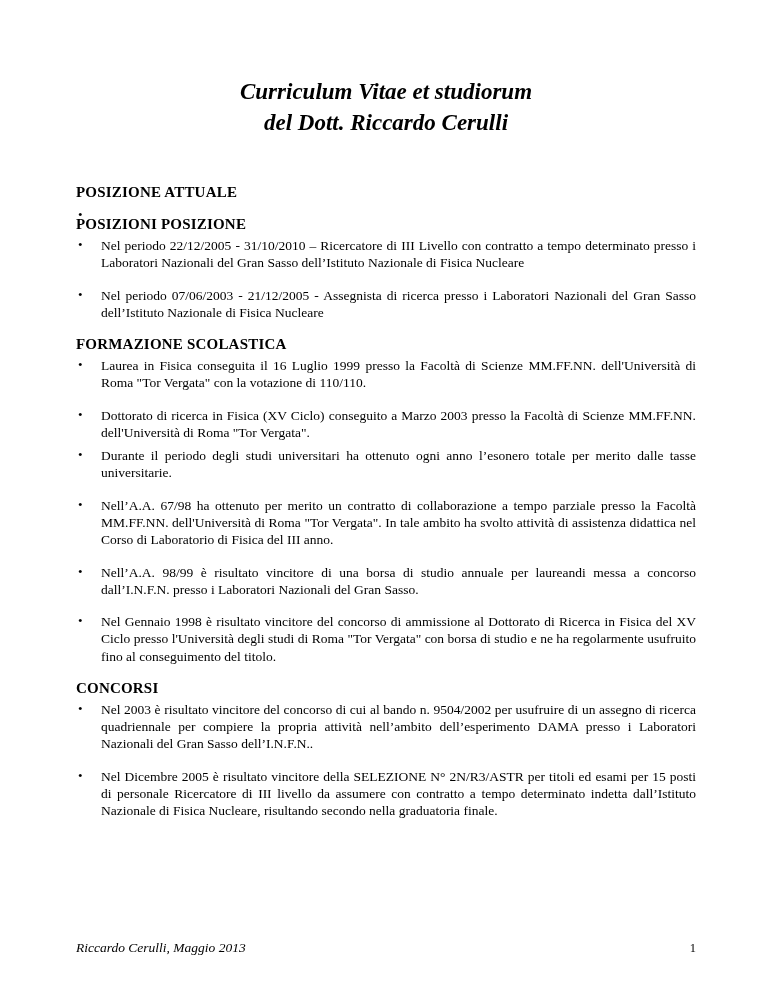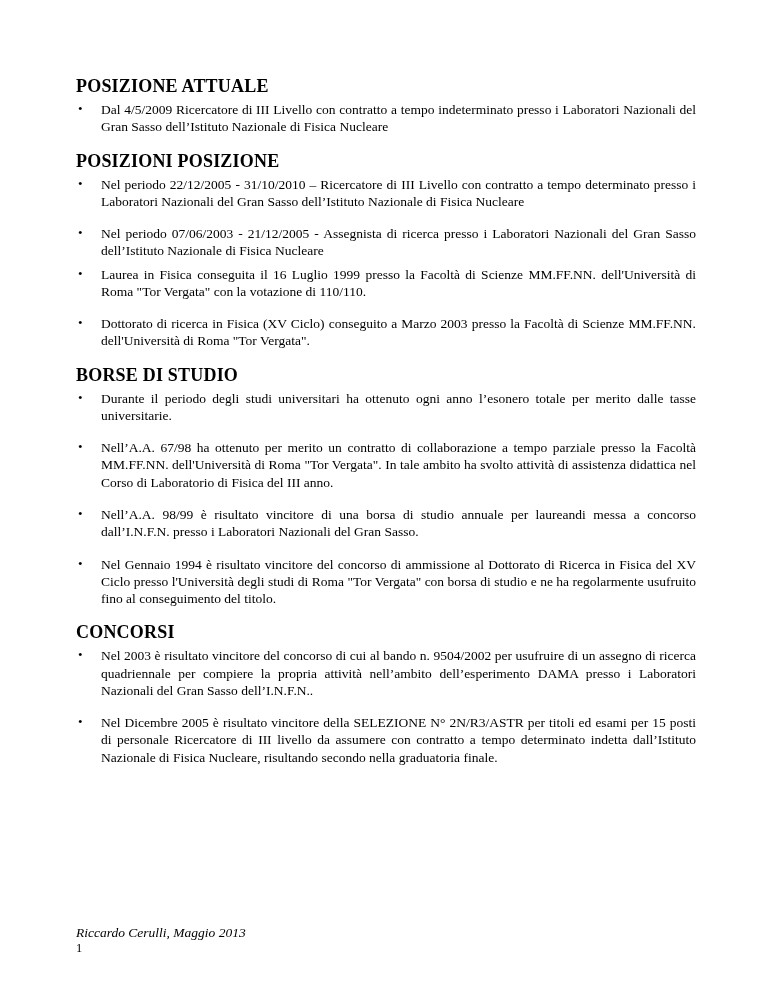--- a/index.html
+++ b/index.html
@@ -24,21 +24,21 @@
     margin-bottom: 46px;
   }
   .title-line {
     font-size: 23px;
     font-weight: bold;
     font-style: italic;
     line-height: 1.35;
   }
   .section-heading {
     font-weight: bold;
-    font-size: 18px;
+    font-size: 15px;
     margin: 15px 0 4px 0;
     letter-spacing: 0.2px;
   }
   .section:first-of-type .section-heading {
     margin-top: 0;
   }
   ul.items {
     list-style: none;
     margin: 0;
     padding: 0;
@@ -63,82 +63,85 @@
   }
   .footer {
     position: absolute;
     left: 76px;
     right: 72px;
     bottom: 38px;
     display: flex;
     justify-content: space-between;
     align-items: baseline;
     font-size: 13.5px;
-    flex-direction: column;
   }
   .footer-left {
     font-style: italic;
   }
   .footer-page {
     font-style: normal;
     font-size: 12.5px;
   }
 </style>
 </head>
 <body>
 
 <div class="page">
 
+  <div class="title-block">
+    <div class="title-line">Curriculum Vitae et studiorum</div>
+    <div class="title-line">del Dott. Riccardo Cerulli</div>
+  </div>
 
   <div class="section">
     <div class="section-heading">POSIZIONE ATTUALE</div>
     <ul class="items">
       <li class="item">
-        <span class="bullet">•</span><span>Dal 4/5/2009 Ricercatore di III Livello con contratto a tempo indeterminato presso i Laboratori Nazionali del Gran Sasso dell’Istituto Nazionale di Fisica Nucleare</span>
+        <span class="bullet">•</span>
       </li>
     </ul>
   </div>
 
   <div class="section">
     <div class="section-heading">POSIZIONI POSIZIONE</div>
     <ul class="items">
       <li class="item">
         <span class="bullet">•</span><span>Nel periodo 22/12/2005 - 31/10/2010 – Ricercatore di III Livello con contratto a tempo determinato presso i Laboratori Nazionali del Gran Sasso dell’Istituto Nazionale di Fisica Nucleare</span>
       </li>
       <li class="item">
         <span class="bullet">•</span><span>Nel periodo 07/06/2003 - 21/12/2005 - Assegnista di ricerca presso i Laboratori Nazionali del Gran Sasso dell’Istituto Nazionale di Fisica Nucleare</span>
       </li>
     </ul>
   </div>
 
   <div class="section">
+    <div class="section-heading">FORMAZIONE SCOLASTICA</div>
     <ul class="items">
       <li class="item">
         <span class="bullet">•</span><span class="lead">Laurea in Fisica</span><span> conseguita il 16 Luglio 1999 presso la Facoltà di Scienze MM.FF.NN. dell'Università di Roma "Tor Vergata" con la votazione di 110/110.</span>
       </li>
       <li class="item">
         <span class="bullet">•</span><span class="lead">Dottorato di ricerca in Fisica (XV Ciclo)</span><span> conseguito a Marzo 2003 presso la Facoltà di Scienze MM.FF.NN. dell'Università di Roma "Tor Vergata".</span>
       </li>
     </ul>
   </div>
 
   <div class="section">
-    <div class="section-heading">BORSE DI STUDIO</div>
     <ul class="items">
       <li class="item">
         <span class="bullet">•</span><span>Durante il periodo degli studi universitari ha ottenuto ogni anno l’esonero totale per merito dalle tasse universitarie.</span>
       </li>
       <li class="item">
         <span class="bullet">•</span><span>Nell’A.A. 67/98 ha ottenuto per merito un contratto di collaborazione a tempo parziale presso la Facoltà MM.FF.NN. dell'Università di Roma "Tor Vergata". In tale ambito ha svolto attività di assistenza didattica nel Corso di Laboratorio di Fisica del III anno.</span>
       </li>
       <li class="item">
         <span class="bullet">•</span><span>Nell’A.A. 98/99 è risultato vincitore di una borsa di studio annuale per laureandi messa a concorso dall’I.N.F.N. presso i Laboratori Nazionali del Gran Sasso.</span>
       </li>
       <li class="item">
-        <span class="bullet">•</span><span>Nel Gennaio 1994 è  risultato vincitore del concorso di ammissione al Dottorato di Ricerca in Fisica del XV Ciclo presso l'Università degli studi di Roma "Tor Vergata" con borsa di studio e ne ha regolarmente usufruito fino al conseguimento del titolo.</span>
+        <span class="bullet">•</span><span>Nel Gennaio 1998 è  risultato vincitore del concorso di ammissione al Dottorato di Ricerca in Fisica del XV Ciclo presso l'Università degli studi di Roma "Tor Vergata" con borsa di studio e ne ha regolarmente usufruito fino al conseguimento del titolo.</span>
       </li>
     </ul>
   </div>
 
   <div class="section">
     <div class="section-heading">CONCORSI</div>
     <ul class="items">
       <li class="item">
         <span class="bullet">•</span><span>Nel 2003 è  risultato vincitore del concorso di cui al bando n. 9504/2002 per usufruire di un assegno di ricerca quadriennale per compiere la propria attività nell’ambito dell’esperimento DAMA presso i Laboratori Nazionali del Gran Sasso dell’I.N.F.N..</span>
       </li>

